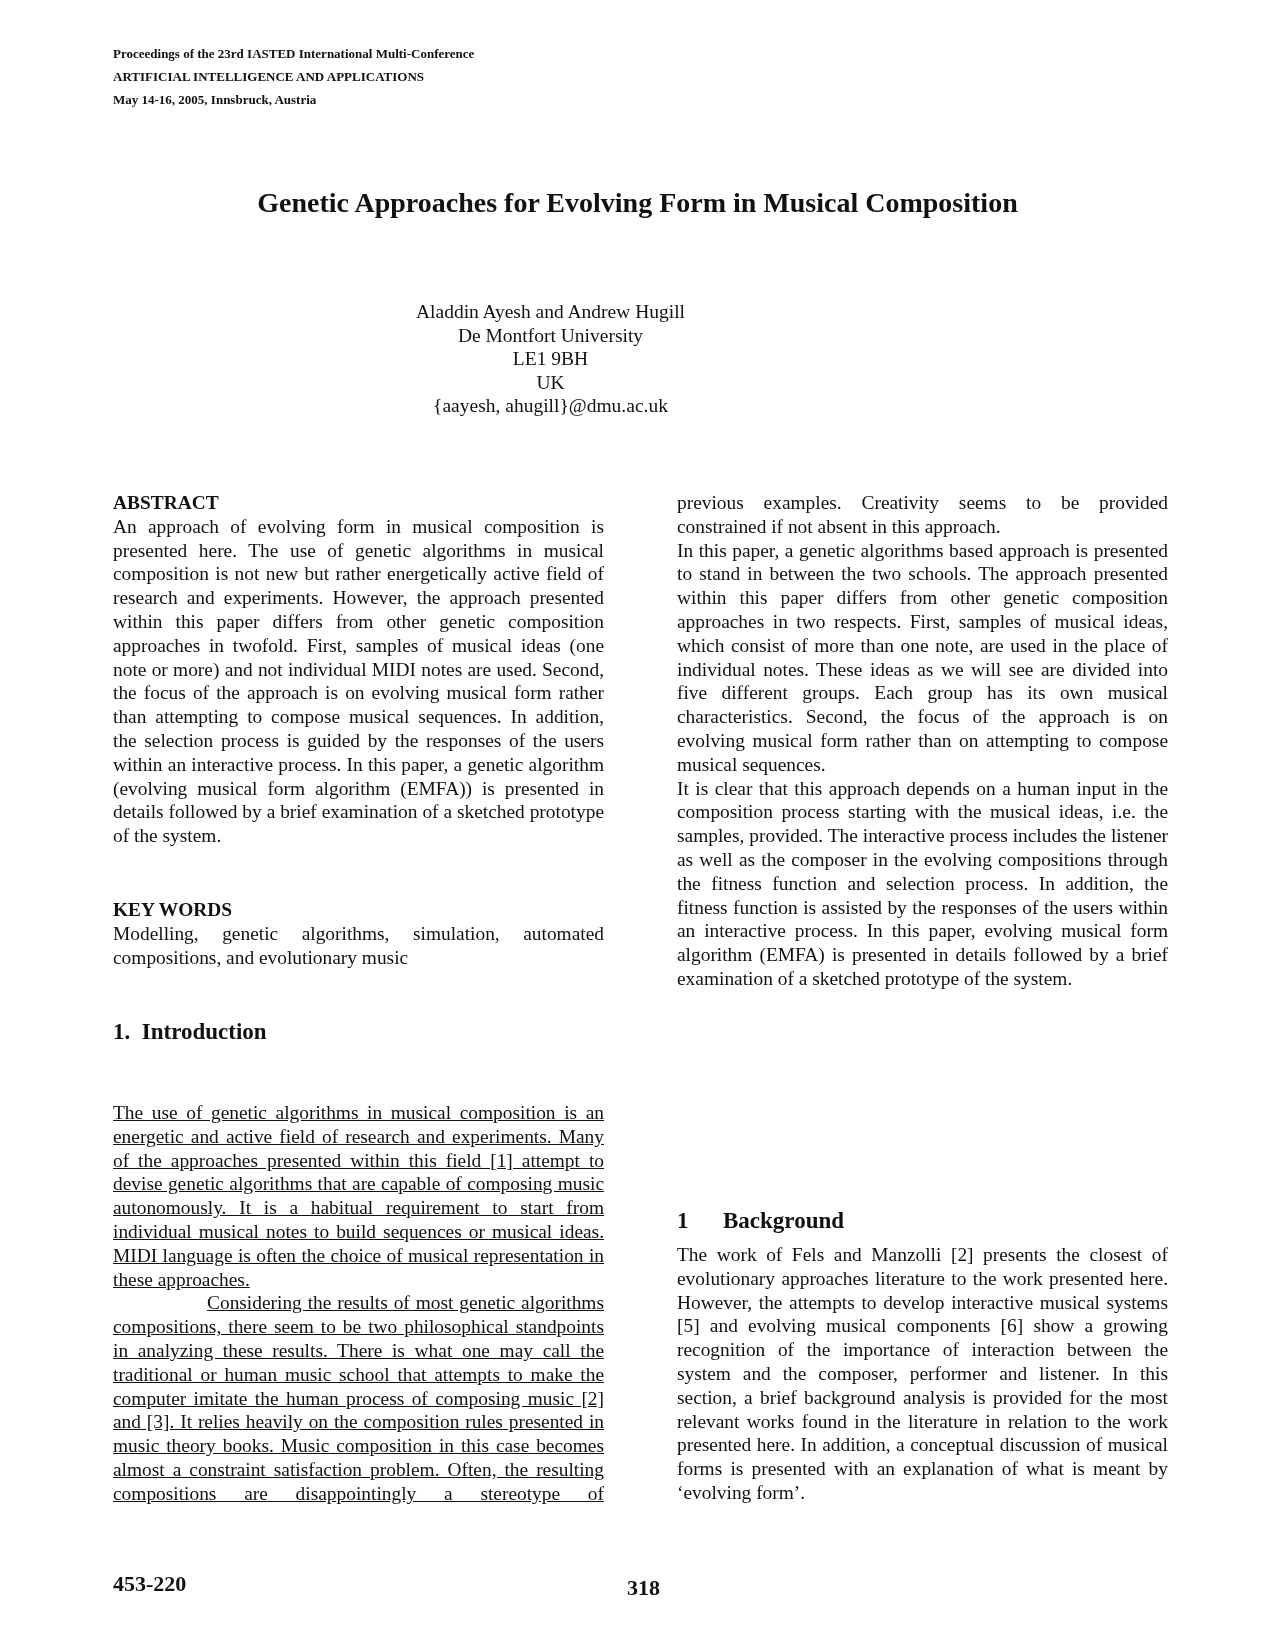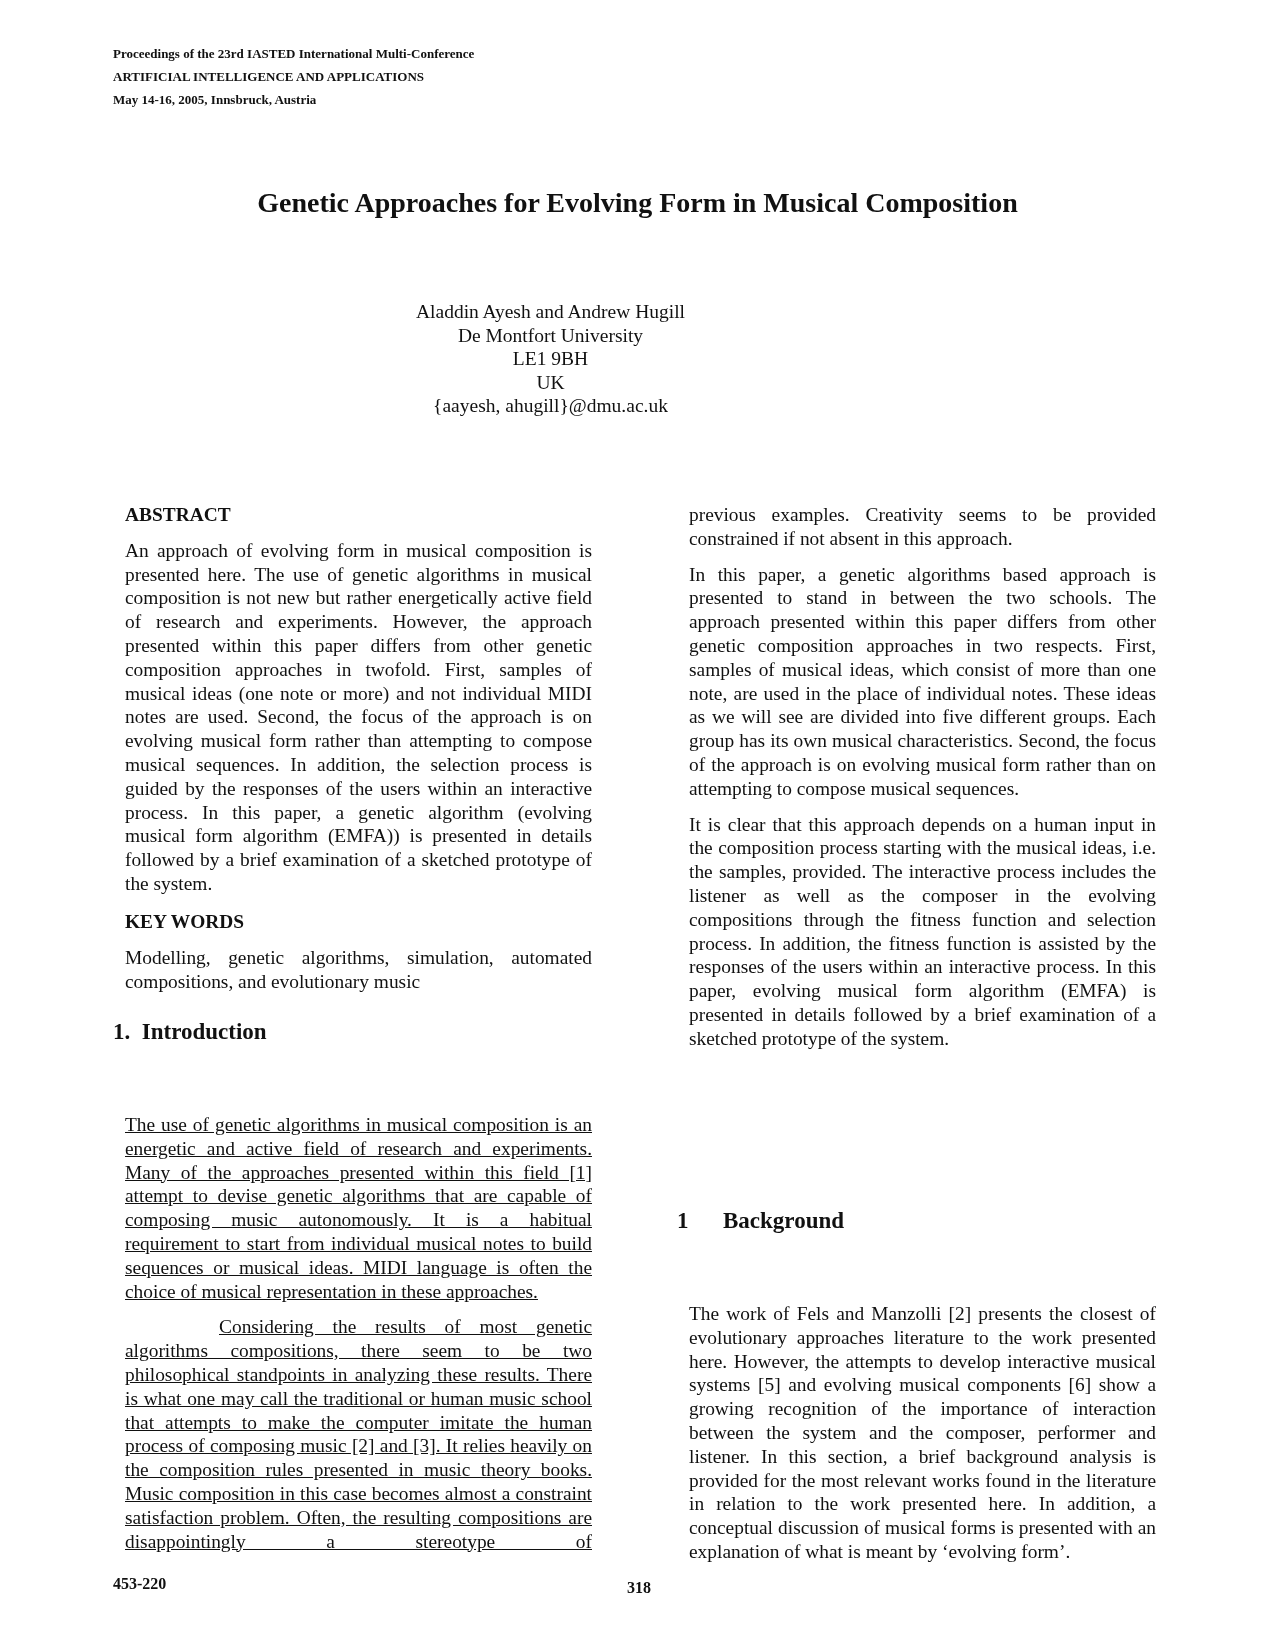--- a/index.html
+++ b/index.html
@@ -4,28 +4,28 @@
 <style>
   html, body { margin: 0; padding: 0; background: #ffffff; }
   body { width: 1275px; height: 1651px; position: relative; overflow: hidden;
          font-family: "Liberation Serif", "DejaVu Serif", serif; color: #111; }
   .abs { position: absolute; }
   .conf { left: 113px; top: 42px; font-weight: bold; font-size: 13px; line-height: 23px; }
   .conf div { white-space: nowrap; }
   .title { left: 0; width: 1275px; top: 186px; text-align: center; font-weight: bold; font-size: 28px; line-height: 34px; }
   .authors { left: 0; width: 1101px; top: 300px; text-align: center; font-size: 19.5px; line-height: 23.6px; }
   .col { width: 491px; font-size: 19.4px; line-height: 23.8px; text-align: justify; }
-  .col p { margin: 12px; }
+  .col p { margin: 0; }
   .col .head { font-weight: bold; text-align: left; }
   .left { left: 113px; }
   .right { left: 677px; }
   .sec { font-weight: bold; font-size: 23px; line-height: 28px; text-align: left; }
   .sec .num { display: inline-block; }
   .indent { text-indent: 94px; }
-  .footer { font-weight: bold; font-size: 16px; line-height: 20px; }
+  .footer { font-weight: bold; font-size: 22px; line-height: 20px; }
   .justify-last { text-align-last: justify; }
 </style>
 </head>
 <body>
 
 <div class="abs conf">
   <div>Proceedings of the 23rd IASTED International Multi-Conference</div>
   <div>ARTIFICIAL INTELLIGENCE AND APPLICATIONS</div>
   <div>May 14-16, 2005, Innsbruck, Austria</div>
 </div>
@@ -63,18 +63,18 @@
 <div class="abs col right" style="top:491px;">
   <p>previous examples. Creativity seems to be provided constrained if not absent in this approach.</p>
   <p>In this paper, a genetic algorithms based approach is presented to stand in between the two schools. The approach presented within this paper differs from other genetic composition approaches in two respects. First, samples of musical ideas, which consist of more than one note, are used in the place of individual notes. These ideas as we will see are divided into five different groups. Each group has its own musical characteristics. Second, the focus of the approach is on evolving musical form rather than on attempting to compose musical sequences.</p>
   <p>It is clear that this approach depends on a human input in the composition process starting with the musical ideas, i.e. the samples, provided. The interactive process includes the listener as well as the composer in the evolving compositions through the fitness function and selection process. In addition, the fitness function is assisted by the responses of the users within an interactive process. In this paper, evolving musical form algorithm (EMFA) is presented in details followed by a brief examination of a sketched prototype of the system.</p>
 </div>
 
 <div class="abs col right sec" style="top:1207px;">
   <span class="num" style="width:46px;">1</span><span>Background</span>
 </div>
 
-<div class="abs col right" style="top:1290px;">
+<div class="abs col right" style="top:1243px;">
   <p>The work of Fels and Manzolli [2] presents the closest of evolutionary approaches literature to the work presented here. However, the attempts to develop interactive musical systems [5] and evolving musical components [6] show a growing recognition of the importance of interaction between the system and the composer, performer and listener. In this section, a brief background analysis is provided for the most relevant works found in the literature in relation to the work presented here. In addition, a conceptual discussion of musical forms is presented with an explanation of what is meant by ‘evolving form’.</p>
 </div>
 
 <div class="abs footer" style="left:113px; top:1574px;">453-220</div>
 <div class="abs footer" style="left:627px; top:1578px;">318</div>
 
 </body></html>

